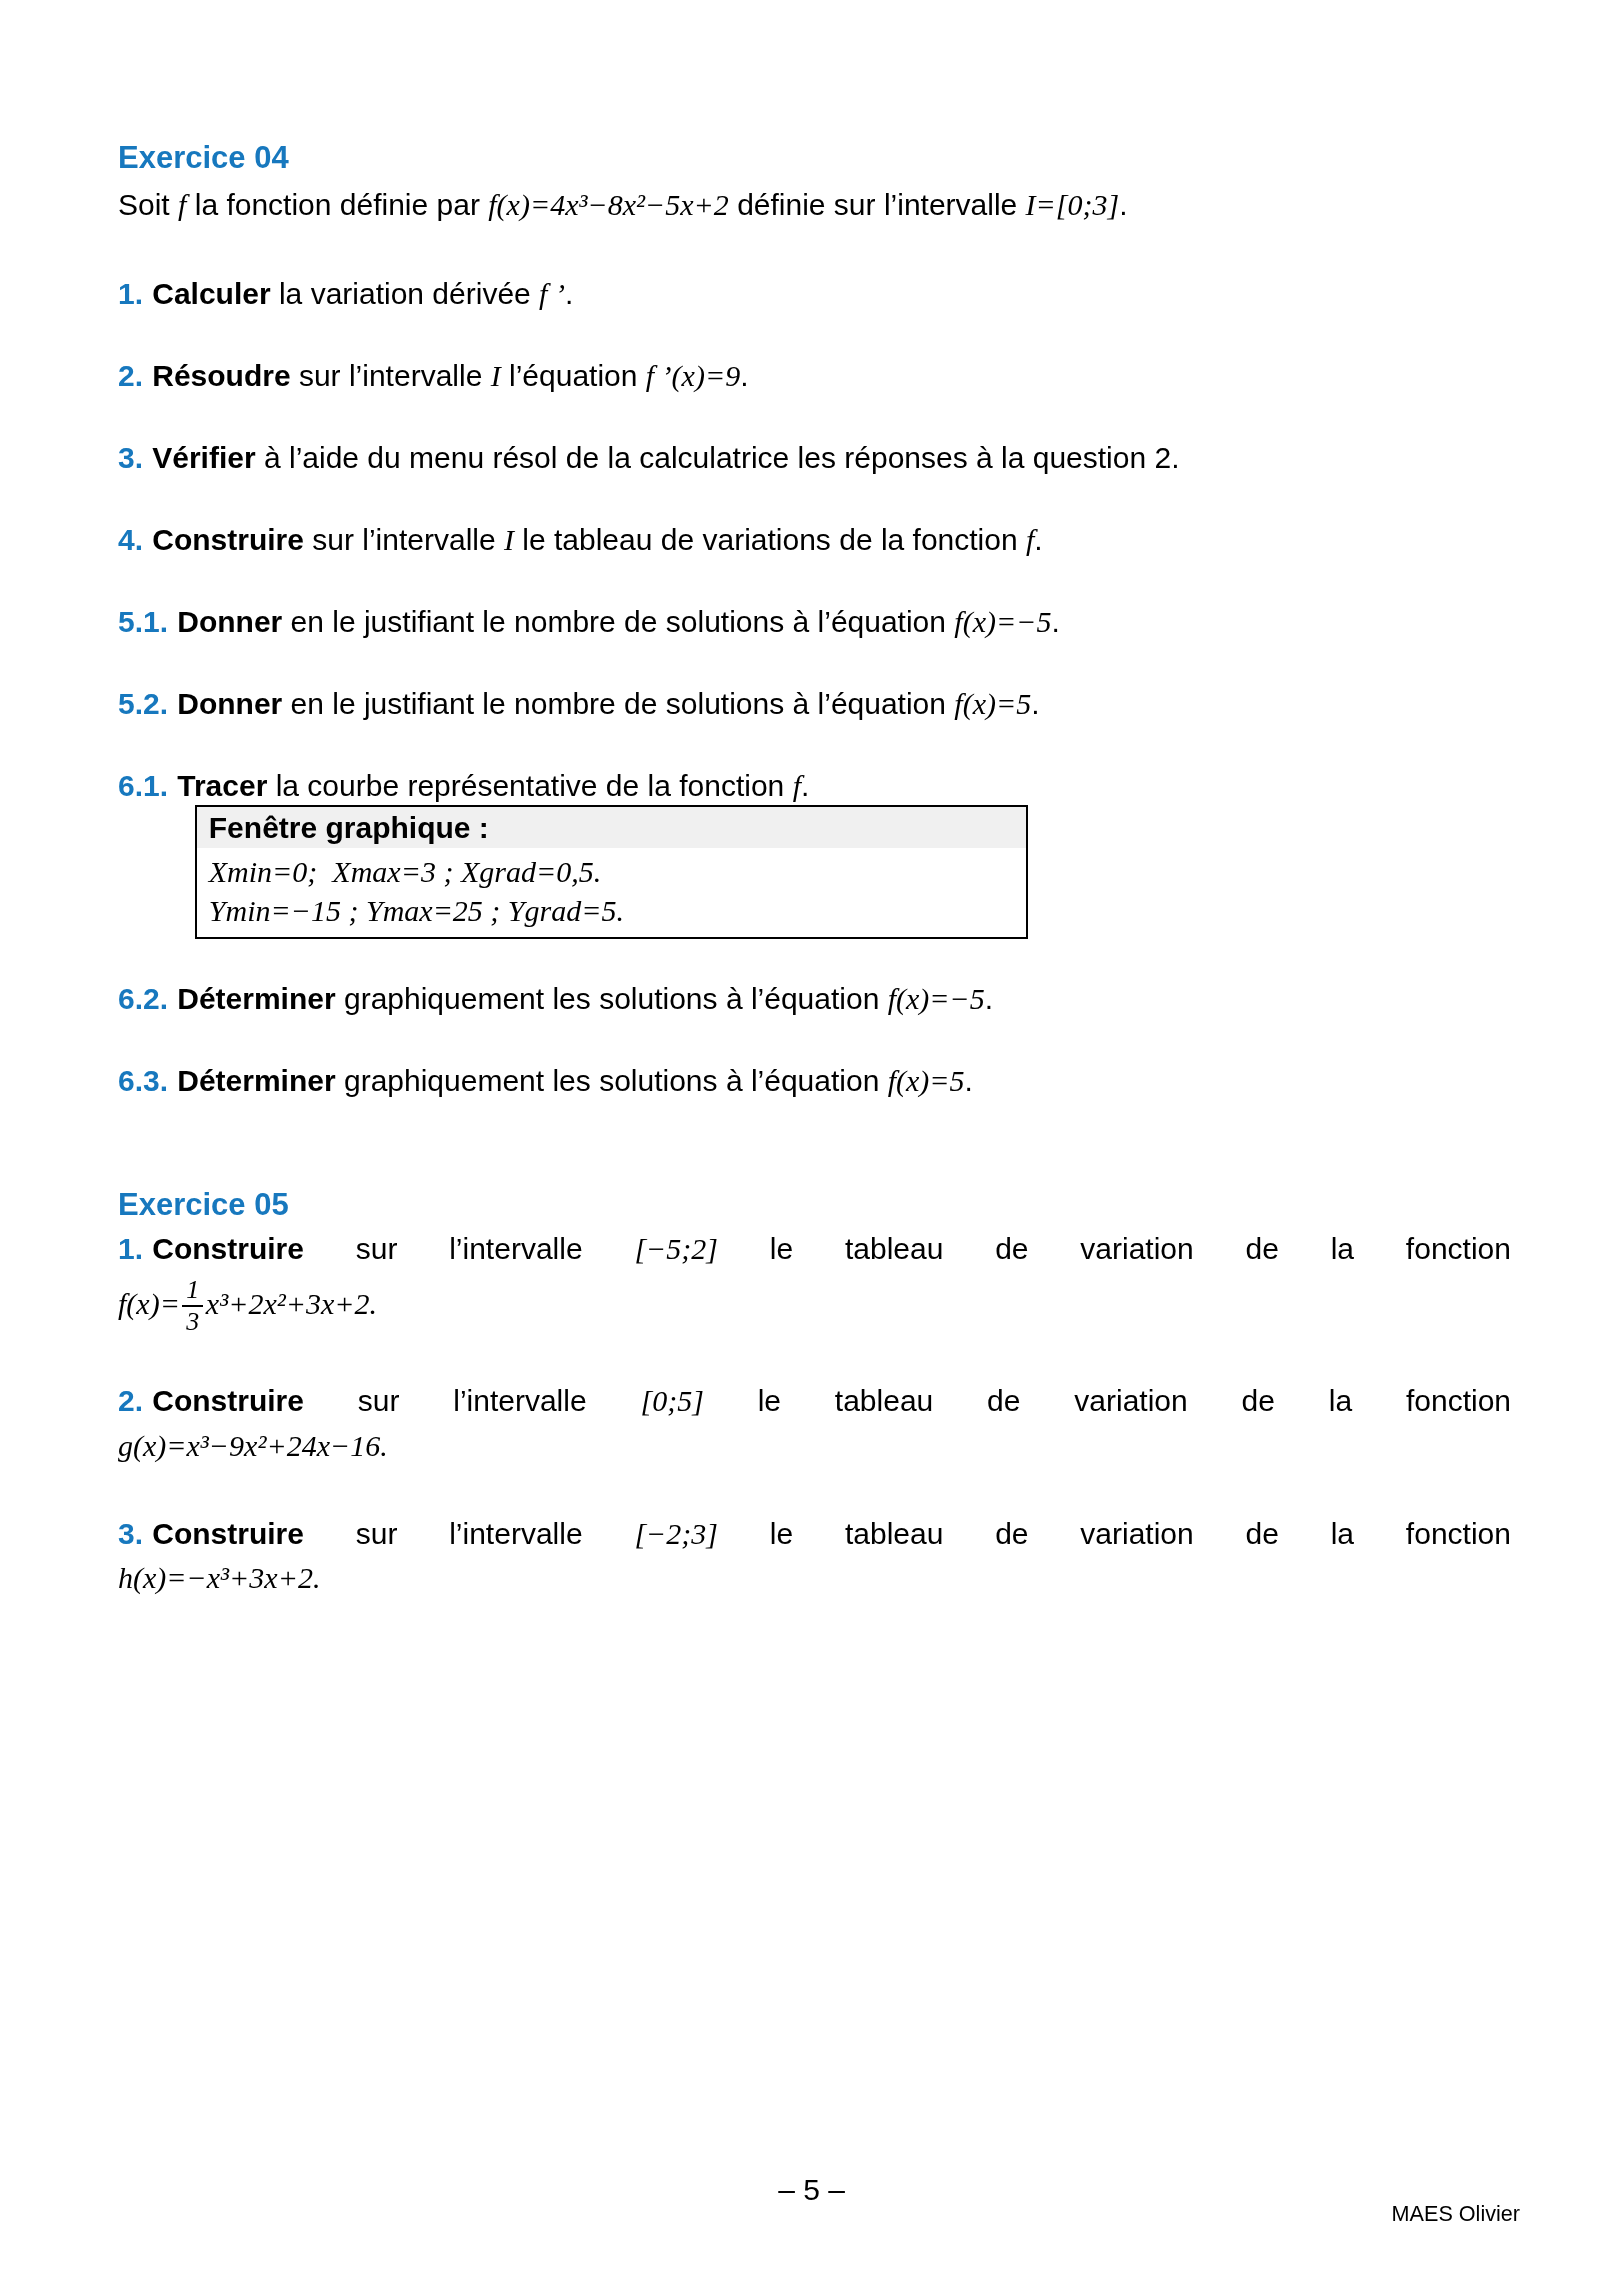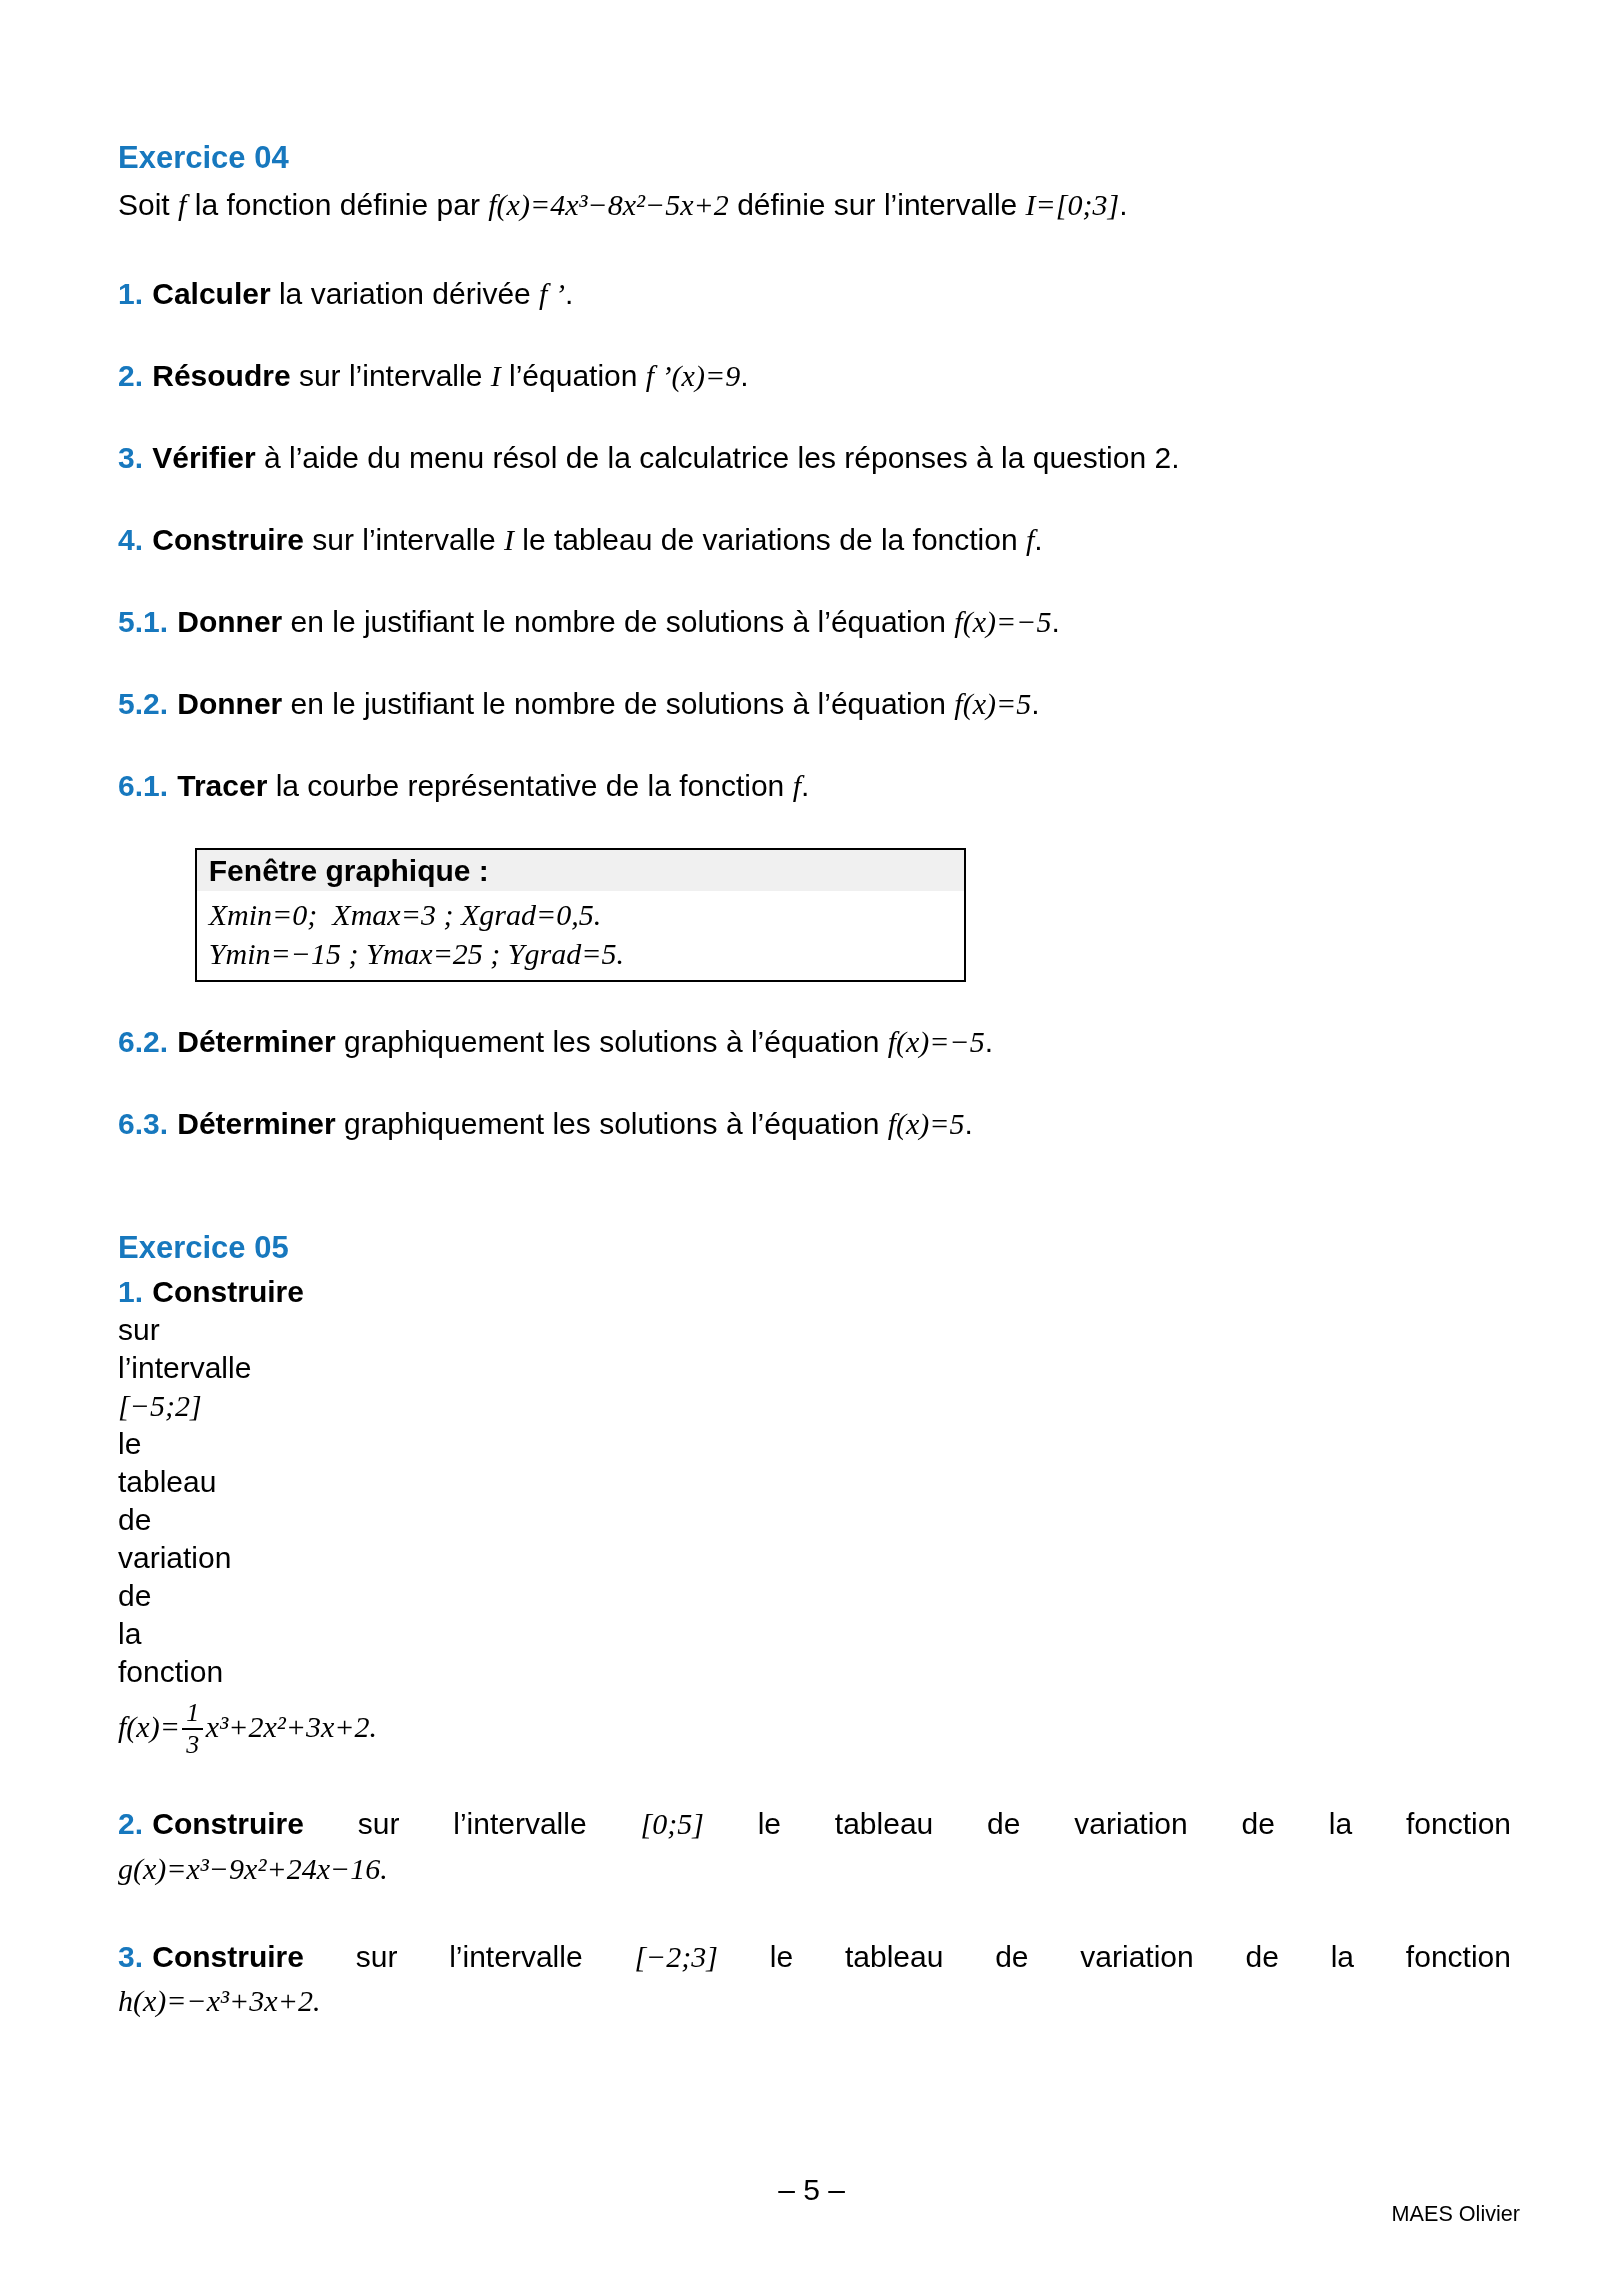--- a/index.html
+++ b/index.html
@@ -33,42 +33,41 @@
     margin-right: 9.2px;
   }
   .kw { font-weight: bold; }
   .b { font-weight: normal; }
   .m {
     font-family: "Liberation Serif", serif;
     font-style: italic;
   }
   
   .window-box {
-    margin-top: 43px;
     margin-left: 77px;
-    width: 771px;
+    width: 833px;
     border: 2px solid #000000;
     background: #ffffff;
   }
   .wb-header {
     background: #F0F0F0;
     font-weight: bold;
     line-height: 41px;
     padding: 0 0 0 11.8px;
   }
   .wb-body { padding: 3.9px 0 6.5px 11.8px; }
   .wb-body p { line-height: 39px; }
   
   .jline {
     display: flex;
     justify-content: space-between;
     align-items: baseline;
     margin-top: 47px;
   }
-  .jline.after-title { margin-top: 6.5px; flex-direction: column; }
+  .jline.after-title { margin-top: 6.5px; }
   .jline.third { margin-top: 50px; }
   .lead { white-space: nowrap; }
   .formula { margin-top: 6.5px; }
   .formula.with-frac { margin-top: 9px; }
   .frac {
     display: inline-flex;
     flex-direction: column;
     align-items: center;
     vertical-align: middle;
     font-size: 26px;

